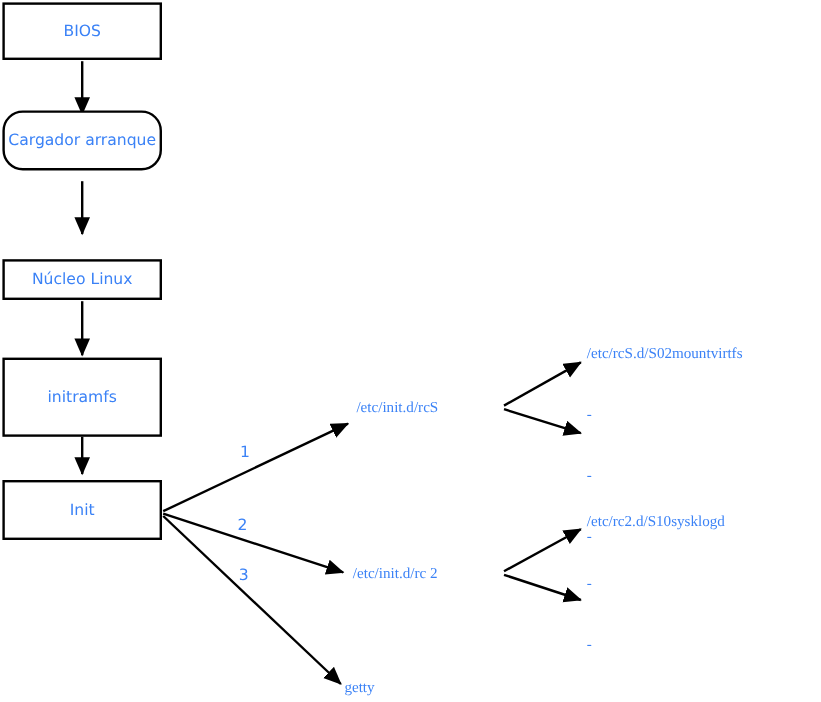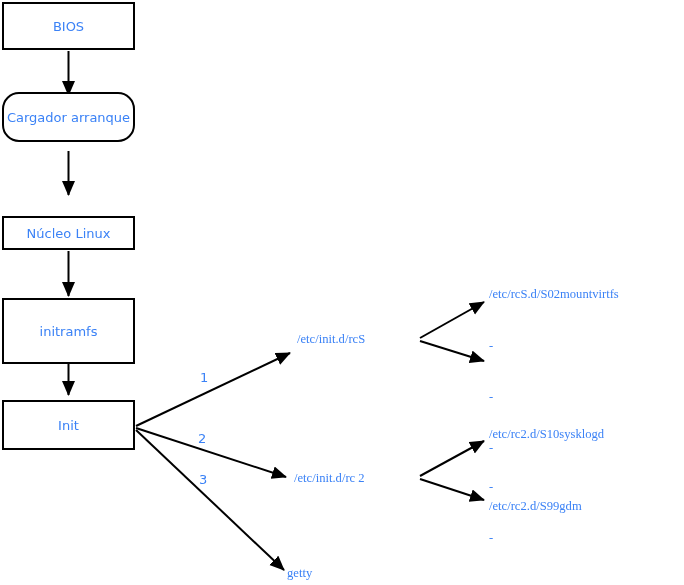--- a/index.html
+++ b/index.html
@@ -126,15 +126,14 @@
     <span>-</span>
     <span>-</span>
   </span>
 
   <span class="lbl mono scr-2a">/etc/rc2.d/S10sysklogd</span>
   <span class="lbl mono dashes-2 dash-col">
     <span>-</span>
     <span>-</span>
     <span>-</span>
   </span>
-  <span class="lbl mono scr-2b">/etc/rc2.d/S99gdm</span>
 
 </div>
 
 </body></html>

